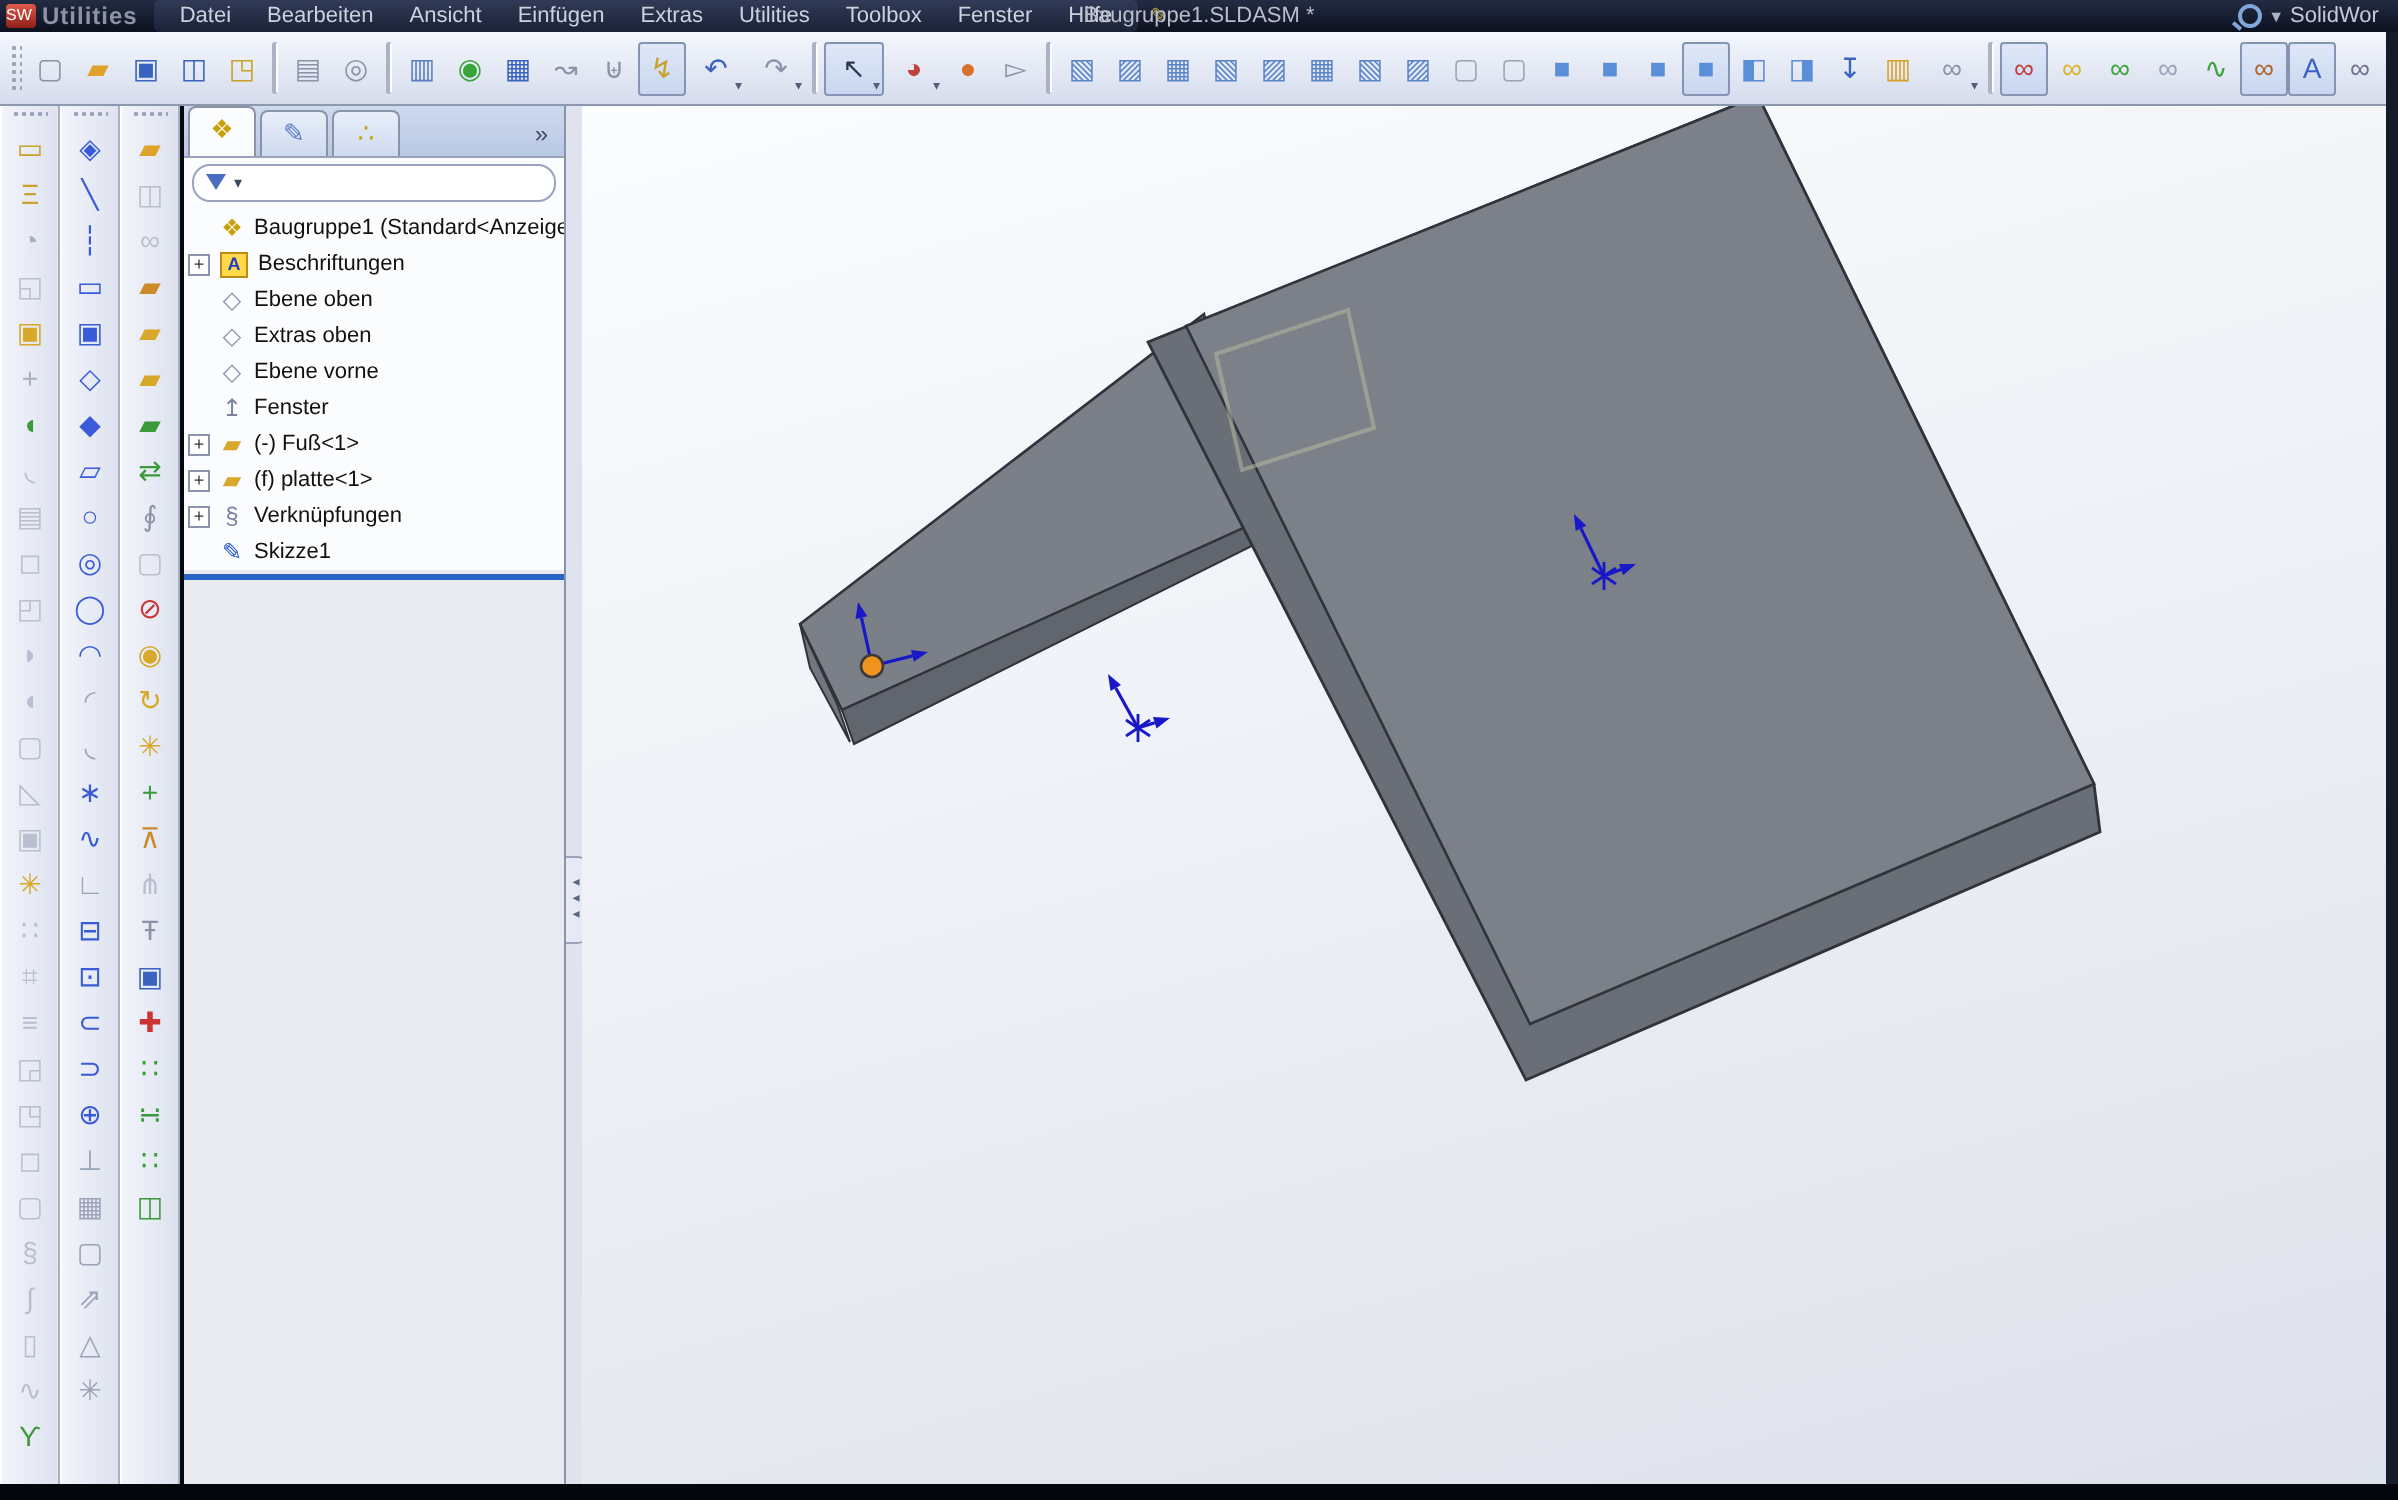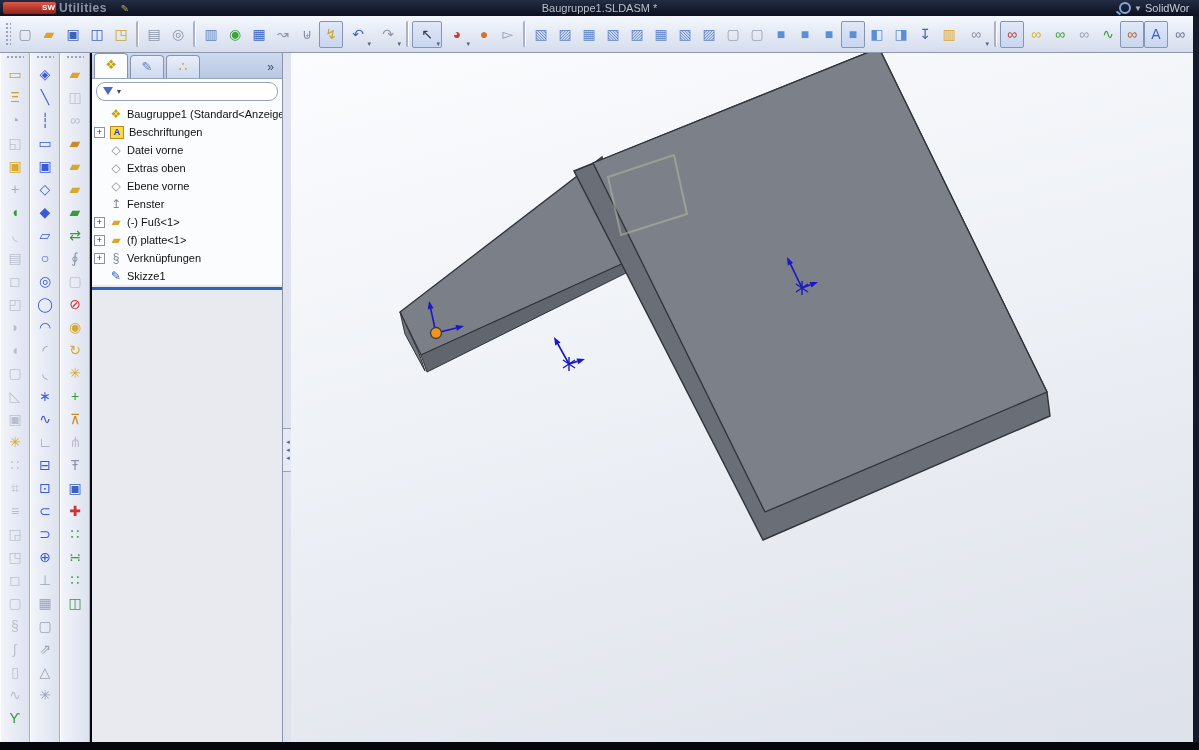--- a/index.html
+++ b/index.html
@@ -3,21 +3,21 @@
 <meta charset="utf-8">
 <style>
   html,body{margin:0;padding:0;background:#05070d;}
   .window{position:relative;width:1199px;height:750px;overflow:hidden;
     font-family:"Liberation Sans","DejaVu Sans",sans-serif;background:#05070d;}
   
   .titlebar{position:absolute;left:0;top:0;width:100%;height:16px;
     background:linear-gradient(#232c44,#0c111f);display:flex;align-items:center;color:#c6cad6;font-size:11px;}
   .logo{display:flex;align-items:center;gap:3px;padding:0 8px 0 3px;}
   .logo-box{width:15px;height:12px;background:linear-gradient(#e05a4a,#8e1f18);border-radius:2px;
-    color:#fff;font-size:8px;font-weight:bold;text-align:center;line-height:12px;padding-left:38px;}
+    color:#fff;font-size:8px;font-weight:normal;text-align:left;line-height:12px;}
   .logo-text{color:#8d93a2;font-weight:bold;font-size:12px;letter-spacing:.5px;}
   .menus{display:flex;align-items:center;height:16px;padding:0 4px;
     background:linear-gradient(#313b58,#1a2236);border-radius:3px;}
   .menu-item{padding:0 9px;color:#ccd1de;cursor:default;}
   .menu-pen{color:#b8a34e;font-size:10px;padding:0 6px;}
   .title-text{position:absolute;left:0;right:0;text-align:center;color:#b9bec9;pointer-events:none;}
   .searchbar{margin-left:auto;display:flex;align-items:center;gap:3px;padding-right:2px;z-index:2;}
   .mag{width:8px;height:8px;border:2px solid #7fa7d9;border-radius:50%;position:relative;display:inline-block;}
   .mag::after{content:"";position:absolute;width:5px;height:2px;background:#7fa7d9;
     transform:rotate(40deg);left:-5px;top:8px;}
@@ -92,20 +92,32 @@
 <body>
 
 <div class="window">
 
   <div class="titlebar">
     <div class="title-text">Baugruppe1.SLDASM *</div>
     <div class="logo">
       <span class="logo-box">SW</span>
       <span class="logo-text">Utilities</span>
     </div>
+    <div class="menus">
+
+    <span class="menu-item">Datei</span>
+        <span class="menu-item">Bearbeiten</span>
+        <span class="menu-item">Ansicht</span>
+        <span class="menu-item">Einfügen</span>
+        <span class="menu-item">Extras</span>
+        <span class="menu-item">Utilities</span>
+        <span class="menu-item">Toolbox</span>
+        <span class="menu-item">Fenster</span>
+        <span class="menu-item">Hilfe</span>
+      </div>
     <span class="menu-pen">✎</span>
     <div class="searchbar">
       <span class="mag"></span>
       <span class="search-caret">▼</span>
       <span class="search-text">SolidWor</span>
     </div>
   </div>
 
   <div class="main-toolbar">
 
@@ -283,21 +295,21 @@
 
         <div class="tree-row">
           <span class="expander">+</span>
           <span class="tico annotations"></span>
           <span class="tree-label">Beschriftungen</span>
         </div>
 
         <div class="tree-row">
           <span class="expander hidden">+</span>
           <span class="tico plane"></span>
-          <span class="tree-label">Datei vorne</span>
+          <span class="tree-label">Ebene oben</span>
         </div>
 
         <div class="tree-row">
           <span class="expander hidden">+</span>
           <span class="tico plane"></span>
           <span class="tree-label">Extras oben</span>
         </div>
 
         <div class="tree-row">
           <span class="expander hidden">+</span>

